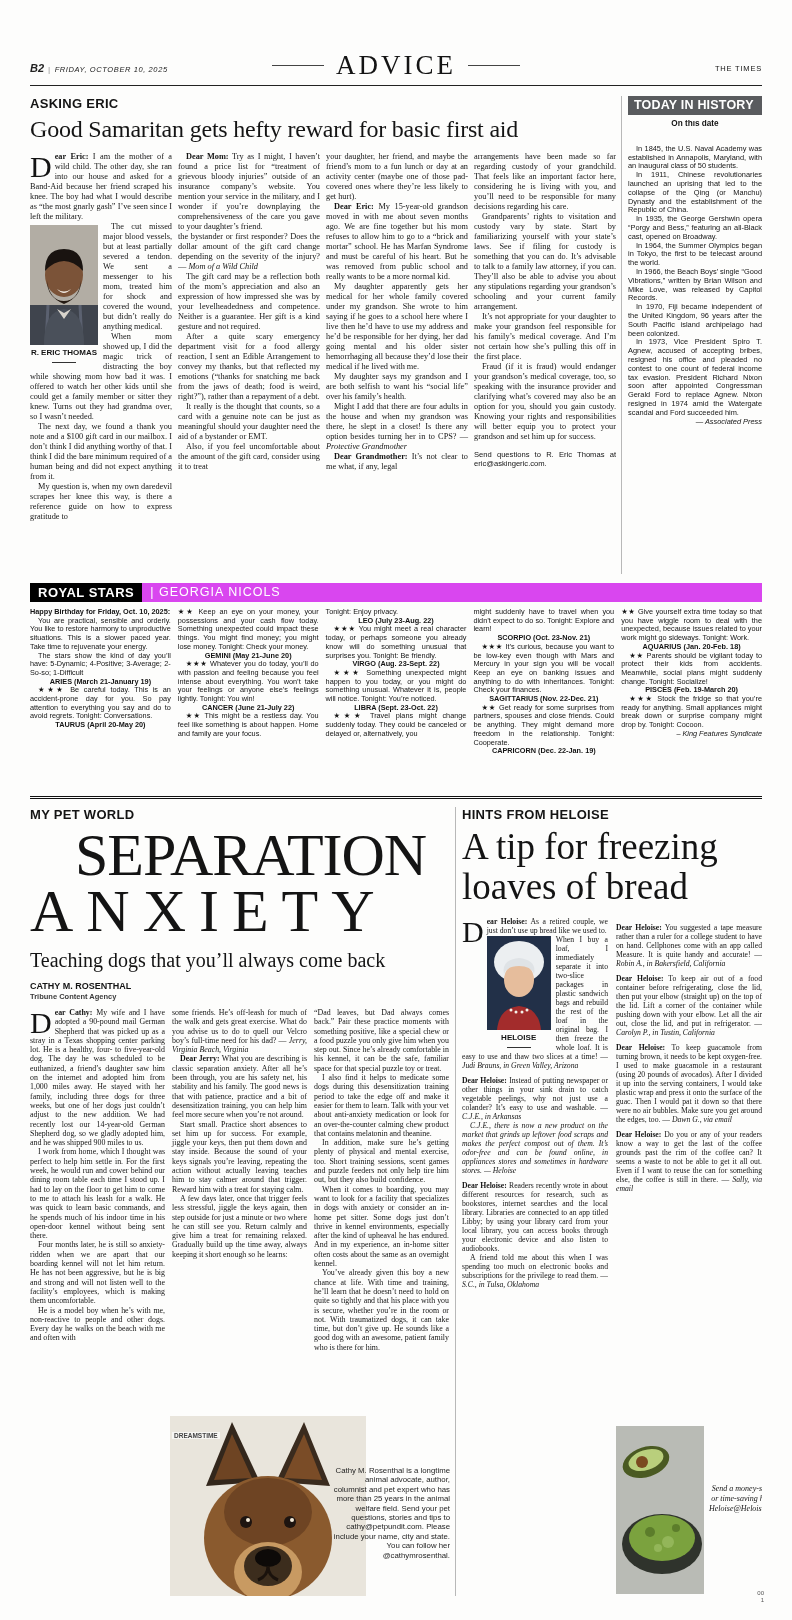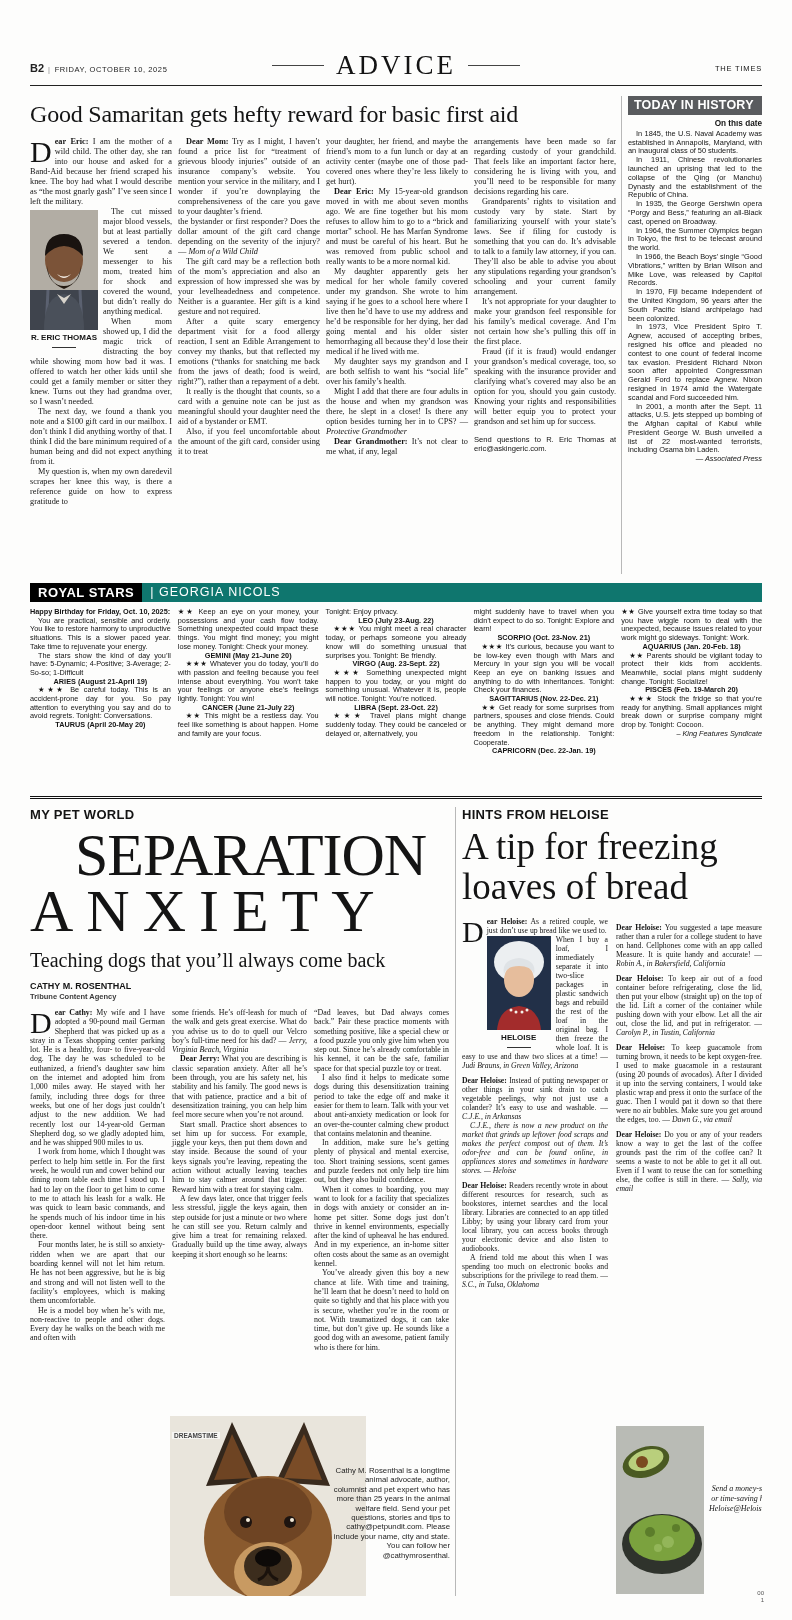--- a/index.html
+++ b/index.html
@@ -7,21 +7,21 @@
   .page { width:792px; height:1620px; background:#fdfdfc; color:#141414; position:relative;
           padding:50px 30px 0; margin:0 auto; overflow:hidden;
           font-family:"Liberation Serif", serif; }
   .sans { font-family:"Liberation Sans", sans-serif; }
 
   
   .mast { position:relative; border-bottom:1px solid #222; padding-bottom:5px; }
   .mast-row { display:flex; align-items:center; justify-content:center; gap:12px; }
   .mrule { width:52px; height:1px; background:#444; }
   .mast h1 { font:400 27px/30px "Liberation Serif", serif; letter-spacing:3px; }
-  .folio-left { position:absolute; left:0; top:12px; font-family:"Liberation Sans",sans-serif; font-size:7.5px; letter-spacing:.6px; color:#222; }
+  .folio-left { position:absolute; left:0; top:12px; font-family:"Liberation Sans",sans-serif; font-size:7.5px; letter-spacing:.6px; color:#222;font-style:italic; }
   .folio-left .folio { font-weight:700; font-size:11px; letter-spacing:0; margin-right:4px; }
   .folio-left .psep { color:#888; margin-right:4px; }
   .paper-name { position:absolute; right:0; top:14px; font-family:"Liberation Sans",sans-serif; font-size:7.5px; letter-spacing:.8px; }
 
   
   .bp { text-indent:8px; text-align:justify; }
   .f-ni { text-indent:0; }
   .f-right { text-align:right; text-indent:0; }
   .lead { font-weight:700; }
   .sig { font-style:italic; }
@@ -40,27 +40,27 @@
   .eric-fig { float:left; width:68px; margin:3px 5px 1px 0; text-align:center; }
   .fig-cap { font-family:"Liberation Sans",sans-serif; font-weight:700; font-size:8px; line-height:9.5px; margin-top:3px; }
   .cap-rule { width:24px; height:1px; background:#333; margin:4px auto 0; }
 
   
   .tih { width:134px; }
   .tih-bar { background:#595b5e; color:#fff; font-family:"Liberation Sans",sans-serif; font-weight:700;
              font-size:12.5px; line-height:19px; padding:0 6px; letter-spacing:.2px; }
   .tih-body { margin-top:5px; font-family:"Liberation Sans",sans-serif; font-size:7.4px; line-height:8.8px;
               height:450px; overflow:hidden; }
-  .tih-body .hp { font-weight:700; font-size:8.2px; text-indent:0; text-align:right; margin-bottom:1px; }
+  .tih-body .hp { font-weight:700; font-size:8.2px; text-indent:0; text-align:center; margin-bottom:16px; }
 
   
   .rs { margin-top:9px; }
   .rs-bar { display:flex; height:19px; font-family:"Liberation Sans",sans-serif; }
   .rs-k { background:#000; color:#fff; font-weight:700; font-size:13px; line-height:19px; padding:0 8px; letter-spacing:.5px; }
-  .rs-b { background:#0f766e; color:#fff; flex:1; font-size:12.5px; line-height:19px; padding:0 8px; letter-spacing:1px; }
+  .rs-b { background:#d946ef; color:#fff; flex:1; font-size:12.5px; line-height:19px; padding:0 8px; letter-spacing:1px; }
   .rs-cols { display:flex; gap:7px; margin-top:6px; height:178px; overflow:hidden;
              font-family:"Liberation Sans",sans-serif; font-size:7.3px; line-height:8.7px; }
   .rs-col { flex:1; }
   .rs-cols .hp { font-weight:700; text-align:center; text-indent:0; }
 
   
   .bottom { margin-top:10px; border-top:3px double #111; padding-top:8px; display:flex; height:800px; overflow:hidden; }
   .pw { width:420px; position:relative; }
   .vdiv2 { width:1px; background:#b8b8b8; margin:0 6px 0 5px; }
   .hl { width:300px; display:flex; flex-direction:column; }
@@ -109,20 +109,21 @@
       <span class="mrule"></span>
       <h1>ADVICE</h1>
       <span class="mrule"></span>
     </div>
     <div class="paper-name">THE TIMES</div>
   </header>
 
   <div class="top-region">
 
     <section class="ae">
+      <div class="kicker sans">ASKING ERIC</div>
       <h2 class="ae-headline">Good Samaritan gets hefty reward for basic first aid</h2>
       <div class="ae-cols">
         <div class="ae-col">
           <div>
             <p class="bp f-ni"><span class="dc">D</span><span class="lead">ear Eric:</span> <span>I am the mother of a wild child. The other day, she ran into our house and asked for a Band-Aid because her friend scraped his knee. The boy had what I would describe as “the most gnarly gash” I’ve seen since I left the military.</span> </p>
           </div>
           <div>
             <figure class="eric-fig">
               <svg width="68" height="120" viewBox="0 0 68 120">
                 <rect width="68" height="120" fill="#b2ada4"></rect>
@@ -183,38 +184,37 @@
       <div class="tih-bar">TODAY IN HISTORY</div>
       <div class="tih-body">
         <p class="bp hp"><span class="lead">On this date</span></p>
           <p class="bp"><span>In 1845, the U.S. Naval Academy was established in Annapolis, Maryland, with an inaugural class of 50 students.</span></p>
           <p class="bp"><span>In 1911, Chinese revolutionaries launched an uprising that led to the collapse of the Qing (or Manchu) Dynasty and the establishment of the Republic of China.</span></p>
           <p class="bp"><span>In 1935, the George Gershwin opera “Porgy and Bess,” featuring an all-Black cast, opened on Broadway.</span></p>
           <p class="bp"><span>In 1964, the Summer Olympics began in Tokyo, the first to be telecast around the world.</span></p>
           <p class="bp"><span>In 1966, the Beach Boys’ single “Good Vibrations,” written by Brian Wilson and Mike Love, was released by Capitol Records.</span></p>
           <p class="bp"><span>In 1970, Fiji became independent of the United Kingdom, 96 years after the South Pacific island archipelago had been colonized.</span></p>
           <p class="bp"><span>In 1973, Vice President Spiro T. Agnew, accused of accepting bribes, resigned his office and pleaded no contest to one count of federal income tax evasion. President Richard Nixon soon after appointed Congressman Gerald Ford to replace Agnew. Nixon resigned in 1974 amid the Watergate scandal and Ford succeeded him.</span></p>
-          <p class="bp"><span>In 2001, a month after the Sept. 11 attacks, U.S. jets stepped up bombing of the Afghan capital of Kabul while President George W. Bush unveiled a list of 22 most-wanted terrorists, including Osama bin Laden.</span></p>
           <p class="bp f-right"><span class="sig">— Associated Press</span></p>
       </div>
     </aside>
   </div>
 
   <section class="rs">
     <div class="rs-bar">
       <span class="rs-k">ROYAL STARS</span>
       <span class="rs-b"><span>|</span> <span>GEORGIA NICOLS</span></span>
     </div>
     <div class="rs-cols">
       <div class="rs-col">
         <div>
           <p class="bp f-ni"><span class="lead">Happy Birthday for Friday, Oct. 10, 2025:</span></p>
             <p class="bp"><span>You are practical, sensible and orderly. You like to restore harmony to unproductive situations. This is a slower paced year. Take time to rejuvenate your energy.</span></p>
             <p class="bp"><span>The stars show the kind of day you’ll have: 5-Dynamic; 4-Positive; 3-Average; 2-So-so; 1-Difficult</span></p>
-            <p class="bp hp"><span class="lead">ARIES (August 21-April 19)</span></p>
+            <p class="bp hp"><span class="lead">ARIES (March 21-January 19)</span></p>
             <p class="bp"><span>★★★ Be careful today. This is an accident-prone day for you. So pay attention to everything you say and do to avoid regrets. Tonight: Conversations.</span></p>
             <p class="bp hp"><span class="lead">TAURUS (April 20-May 20)</span></p>
         </div>
       </div>
       <div class="rs-col">
         <div>
           <p class="bp f-ni"><span>★★ Keep an eye on your money, your possessions and your cash flow today. Something unexpected could impact these things. You might find money; you might lose money. Tonight: Check your money.</span></p>
             <p class="bp hp"><span class="lead">GEMINI (May 21-June 20)</span></p>
             <p class="bp"><span>★★★ Whatever you do today, you’ll do with passion and feeling because you feel intense about everything. You won’t take your feelings or anyone else’s feelings lightly. Tonight: You win!</span></p>
             <p class="bp hp"><span class="lead">CANCER (June 21-July 22)</span></p>

